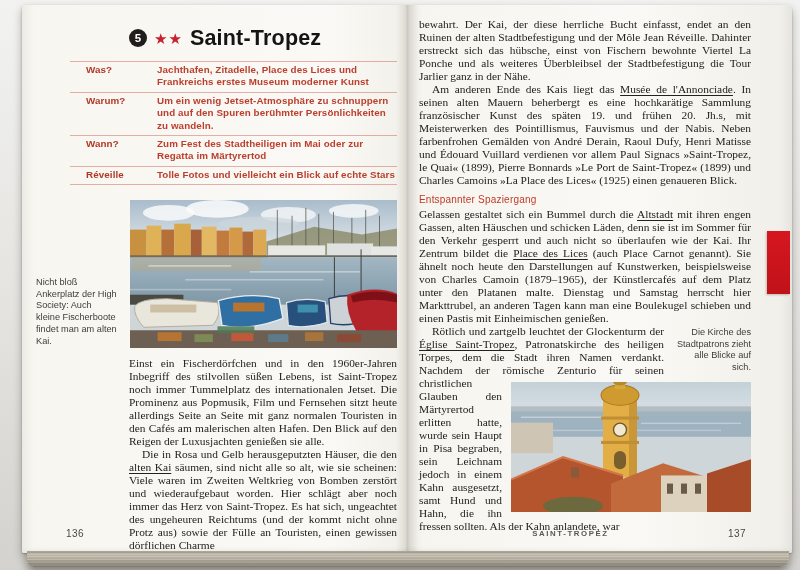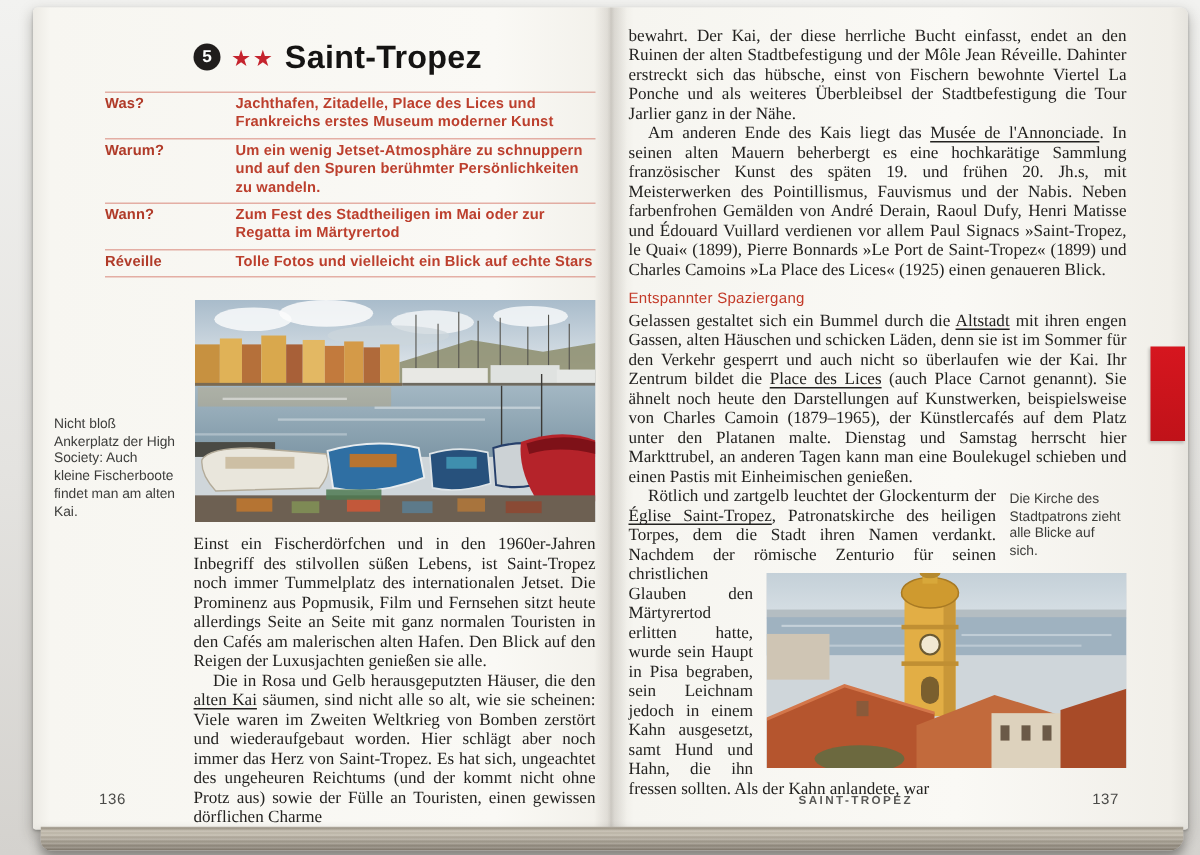--- a/index.html
+++ b/index.html
@@ -51,21 +51,21 @@
   .stars{ color:#c5232d; font-size:15px; letter-spacing:1px; padding-top:1px; flex:0 0 auto; }
   .title{ font-size:21.5px; font-weight:700; color:#151413; letter-spacing:.2px; white-space:nowrap; }
 
   
   .info-table{ margin-left:34px; border-top:1px solid rgba(198,66,48,.40); }
   .trow{
     display:grid; grid-template-columns:85px 1fr; column-gap:2px;
     padding:2px 0 3px 0; border-bottom:1px solid rgba(198,66,48,.40);
   }
   .tlabel,.tval{ font-size:9.8px; line-height:12.4px; font-weight:700; color:#bc3f2d; letter-spacing:.1px; }
-  .tlabel{ color:#b03a28; }
+  .tlabel{ color:#b03a28;margin-left:16px; }
 
   
   .photo-row{ display:flex; gap:12px; margin-top:15px; }
   .margin-caption{
     width:82px; flex:0 0 auto; align-self:flex-end; padding-bottom:1px;
     font-size:9.2px; line-height:11.7px; color:#3d3d3b;
   }
   .photo{ overflow:hidden; background:#cfd6da; }
   .photo svg{ display:block; width:100%; height:100%; }
   .photo.harbor{ flex:1 1 auto; height:148px; }
@@ -85,21 +85,21 @@
     font-family:"Liberation Sans", sans-serif;
     font-size:10px; font-weight:400; color:#c33a28; letter-spacing:.2px;
     margin:7px 0 3px 0;
   }
 
   
   .wrap-block{ position:relative; }
   .float-caption{
     float:right; width:78px; margin:2px 0 6px 9px;
     font-family:"Liberation Sans", sans-serif;
-    font-size:9.2px; line-height:11.7px; color:#3d3d3b; text-align:left;
+    font-size:9.2px; line-height:11.7px; color:#3d3d3b; text-align:right;
   }
   .photo.church{ float:right; clear:right; width:240px; height:130px; margin:2px 0 4px 9px; }
 
   .bookmark{
     position:absolute; top:226px; right:2px; width:23px; height:63px;
     background:linear-gradient(180deg,#d6161f 0%,#c01219 100%);
     box-shadow:-1px 1px 2px rgba(0,0,0,.22);
   }
 
   

